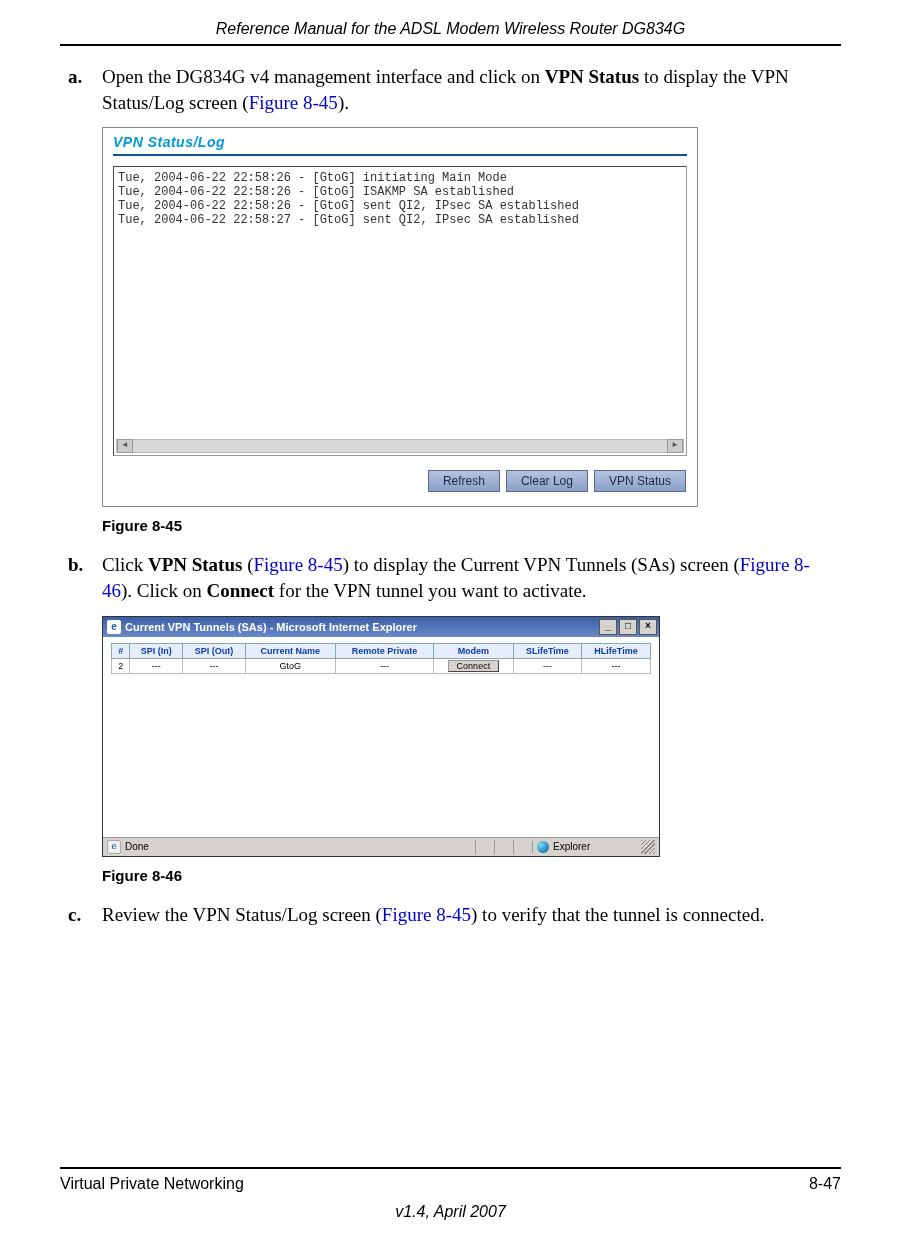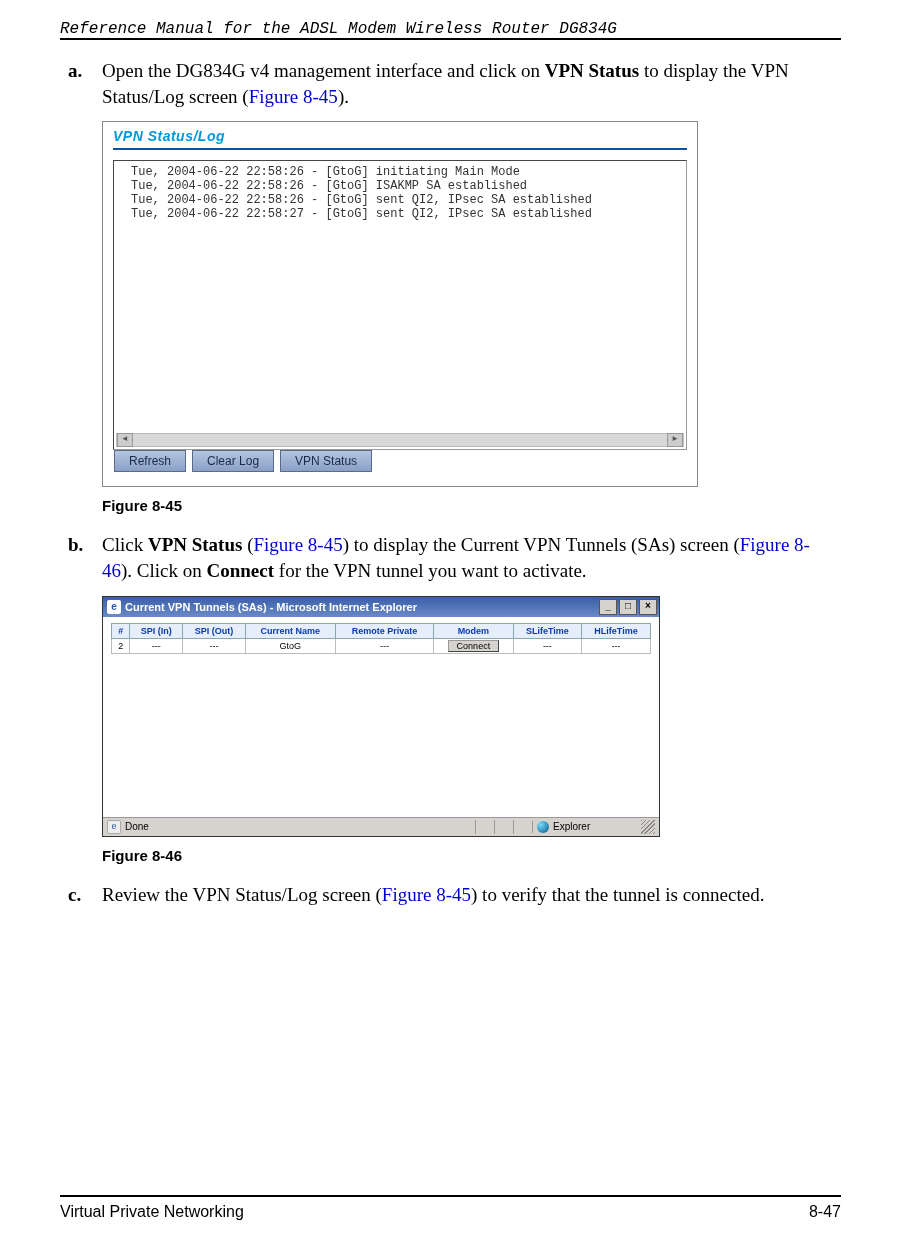--- a/index.html
+++ b/index.html
@@ -10,24 +10,25 @@
     color: #000;
   }
   .page {
     width: 901px;
     height: 1247px;
     position: relative;
     box-sizing: border-box;
     padding: 20px 60px 0 60px;
   }
   .header-title {
-    font-family: Liberation Mono, monospace;
+    font-family: Liberation Sans, sans-serif;
     font-style: italic;
     font-size: 16px;
-    text-align: left;
+    text-align: center;
+    margin-bottom: 6px;
   }
   .hr {
     border: none;
     border-top: 2px solid #000;
     margin: 0 0 18px 0;
   }
   .body-area {
     padding: 0 8px;
   }
   .list-item {
@@ -74,21 +75,21 @@
   }
   .vpn-rule {
     height: 2px;
     background: #1050a0;
     margin: 4px 0 10px 0;
   }
   .log-box {
     border: 1px inset #999;
     background: #fff;
     height: 280px;
-    padding: 4px 17px;
+    padding: 4px 4px;
     font-family: "Courier New", monospace;
     font-size: 12px;
     color: #333;
     position: relative;
     overflow: hidden;
   }
   .log-scroll {
     position: absolute;
     left: 2px;
     right: 2px;
@@ -105,21 +106,22 @@
     width: 14px;
     height: 12px;
     background: #ccc;
     border: 1px solid #999;
     font-size: 8px;
     line-height: 10px;
     text-align: center;
     color: #555;
   }
   .btn-row {
-    text-align: left;
+    text-align: right;
+    margin-top: 14px;
   }
   .vpn-btn {
     display: inline-block;
     background: linear-gradient(#b5c5e0, #8aa0c8);
     border: 1px solid #5a6a88;
     padding: 3px 14px;
     font-family: Verdana, Arial, sans-serif;
     font-size: 12px;
     color: #1a2a4a;
     margin: 0 1px;
@@ -388,14 +390,15 @@
     </div>
 
   </div>
 
   <div class="footer">
     <hr class="footer-hr">
     <div class="footer-row">
       <span>Virtual Private Networking</span>
       <span>8-47</span>
     </div>
+    <div class="footer-ver">v1.4, April 2007</div>
   </div>
 </div>
 
 </body></html>

